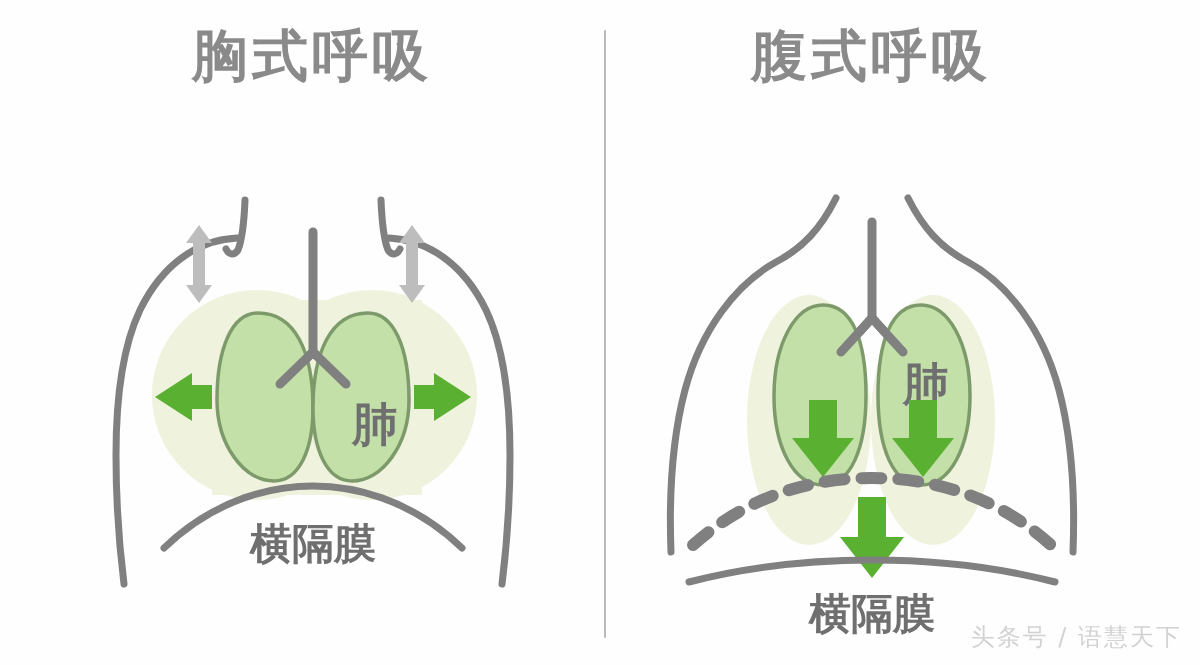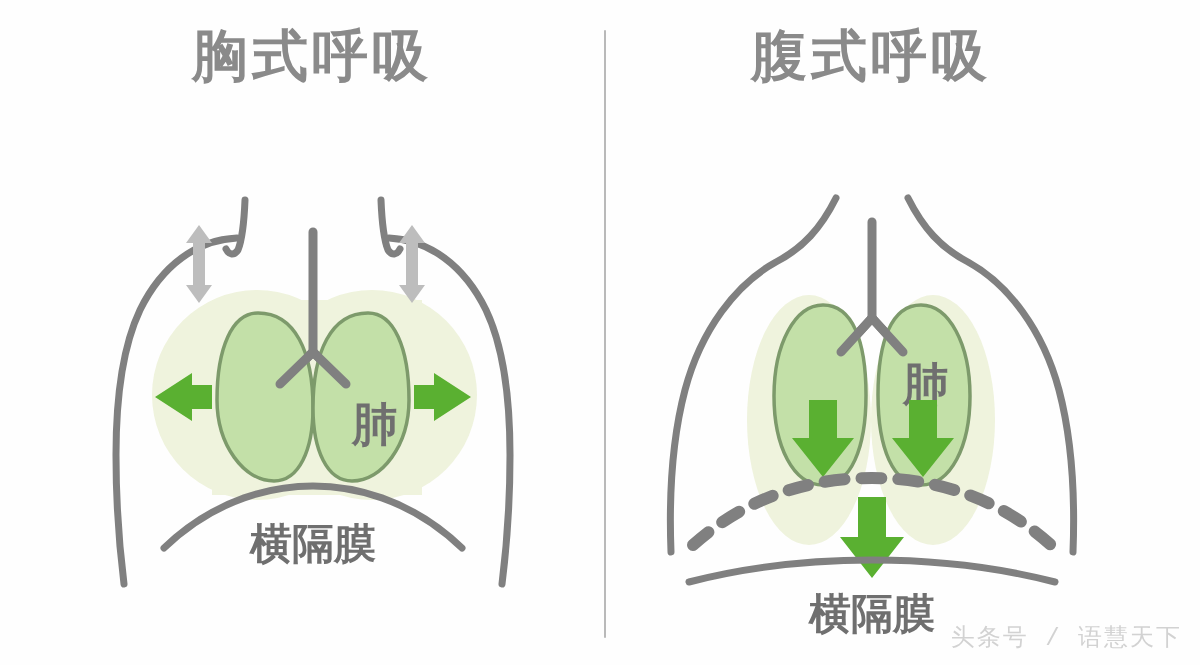--- a/index.html
+++ b/index.html
@@ -62,21 +62,20 @@
   }
 
   .watermark {
     position: absolute;
     right: 18px;
     bottom: 12px;
     font-size: 24px;
     color: #d2d2d2;
     letter-spacing: 2px;
     white-space: nowrap;
-    font-family: Liberation Mono, monospace;
   }
 </style>
 </head>
 <body>
 
 <div id="page">
 
   <div class="panel" id="panel-chest">
 
     <div class="panel-title">胸式呼吸</div>

